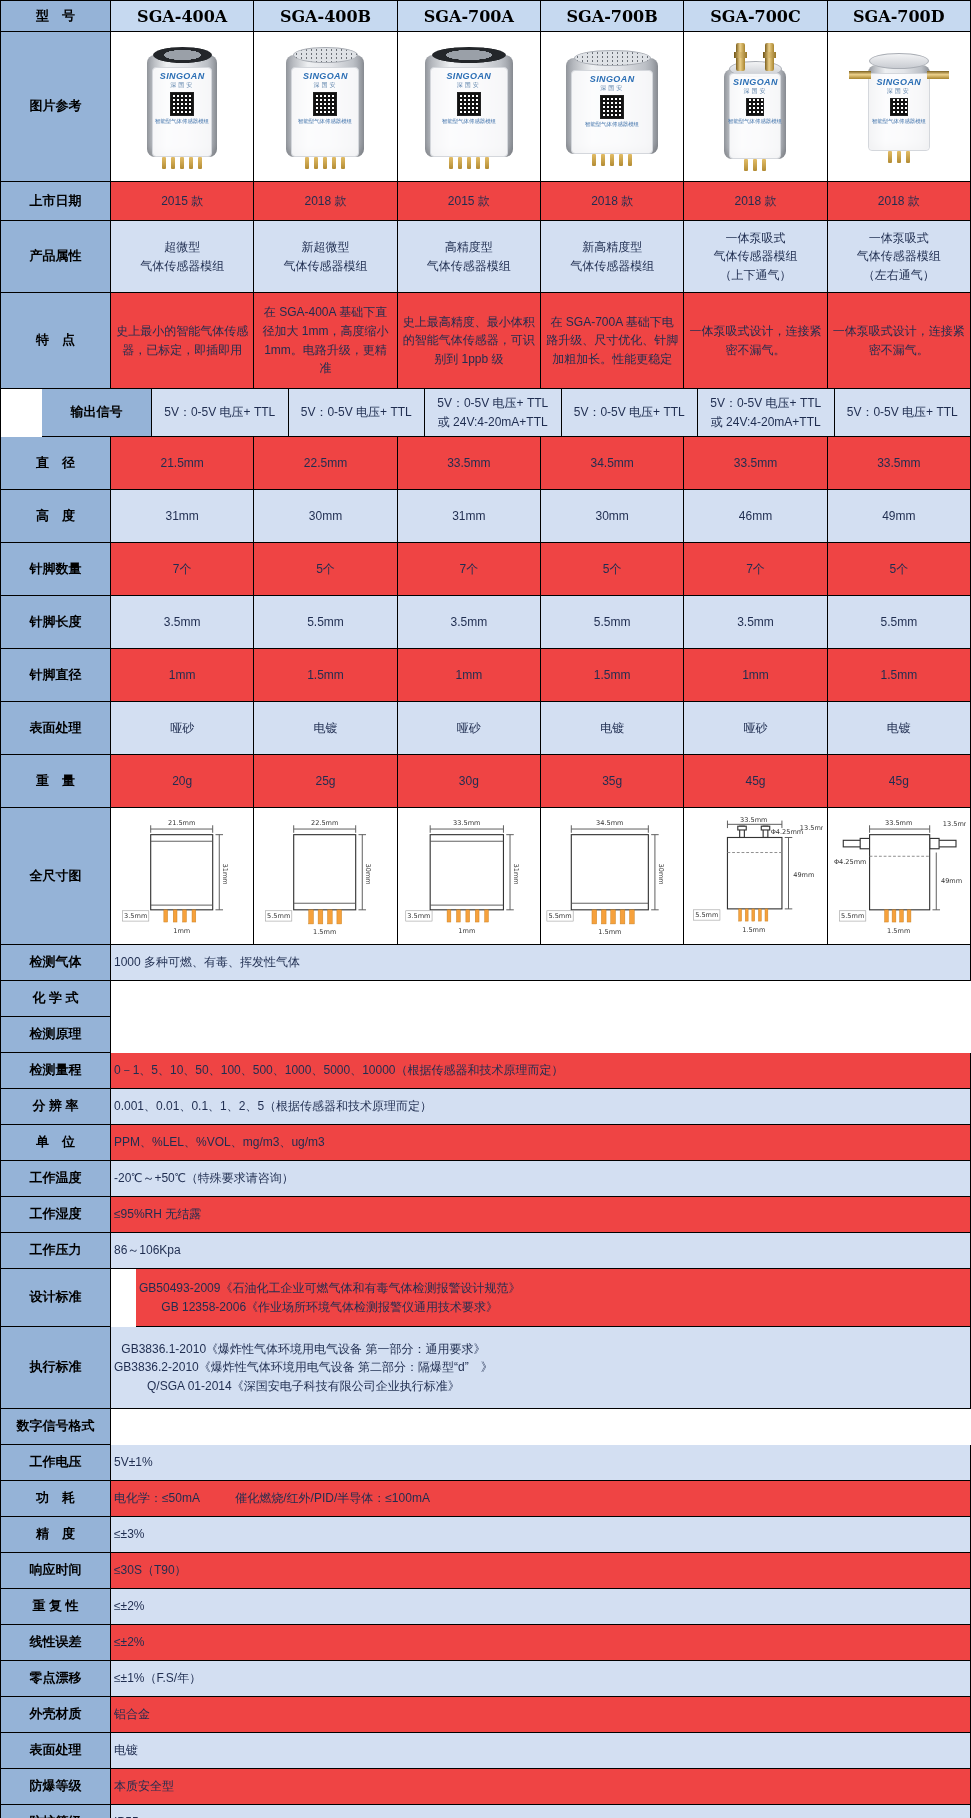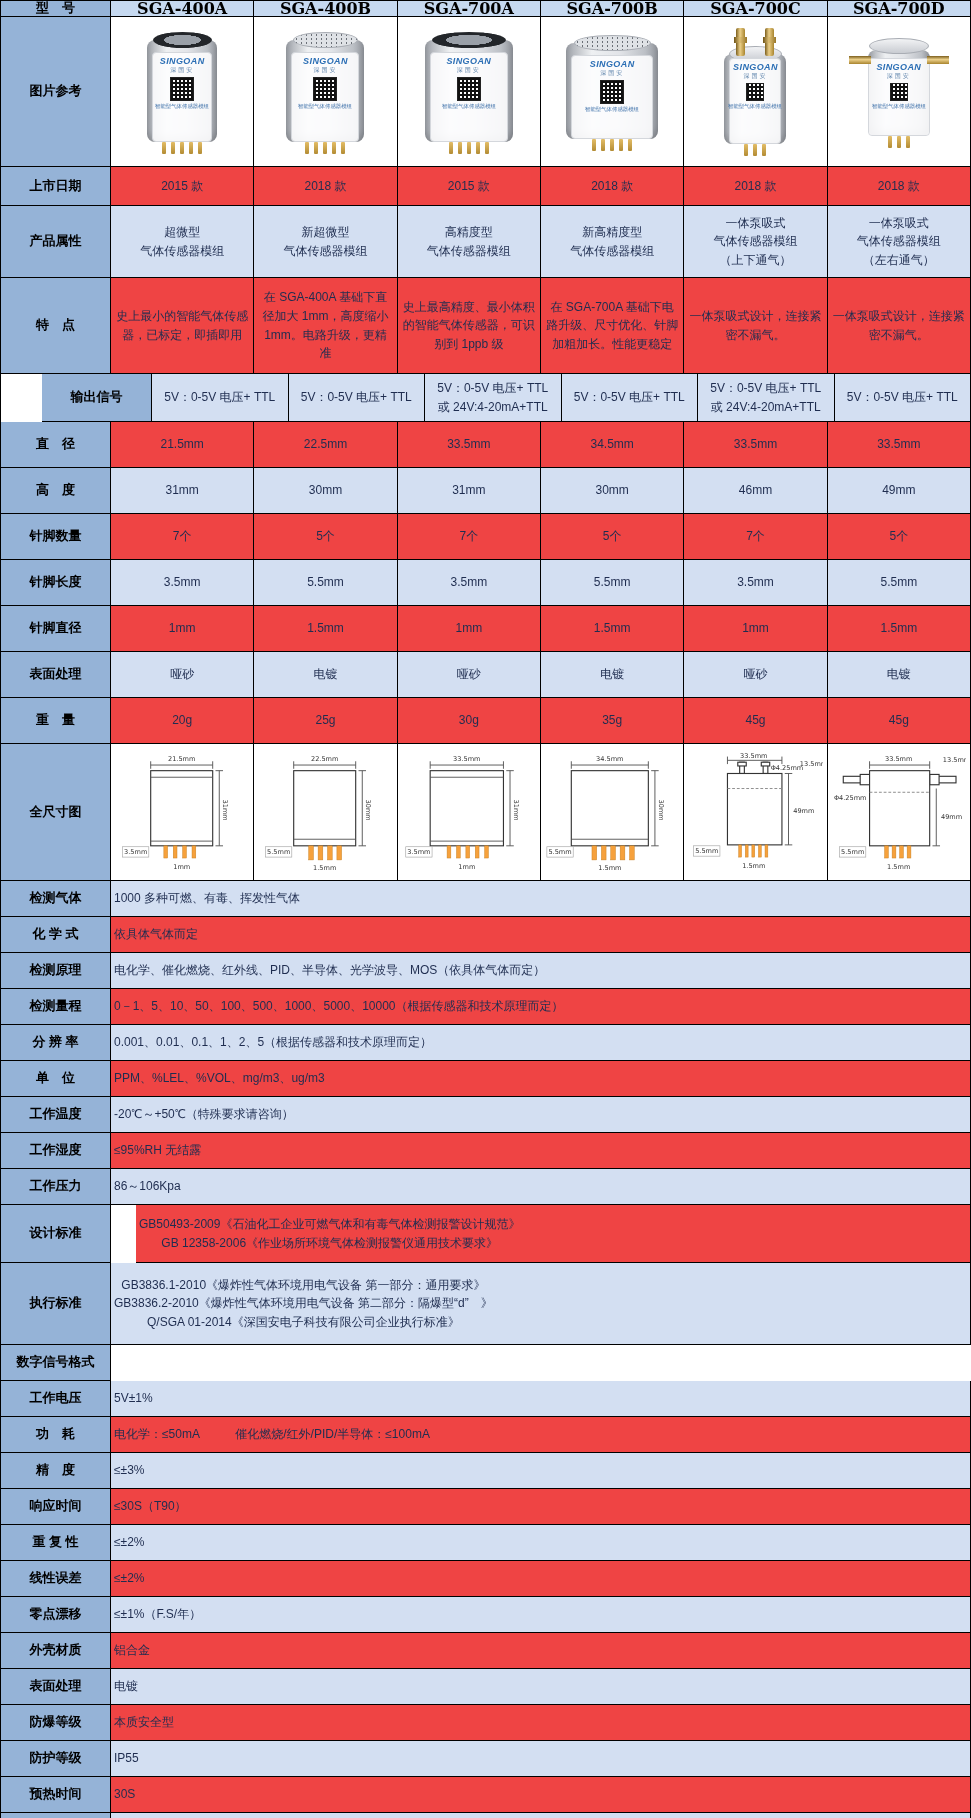--- a/index.html
+++ b/index.html
@@ -8,27 +8,27 @@
   .row.full{grid-template-columns:110px 1fr;}
   .cell{box-sizing:border-box;border-right:1px solid #000;border-bottom:1px solid #000;overflow:hidden;}
   .label{background:#95b3d7;color:#000;font-weight:bold;font-size:13px;display:flex;align-items:center;justify-content:center;text-align:center;padding:2px 3px;line-height:1.3;}
   .model{background:#c6d9f0;color:#000;font-weight:bold;font-size:16px;font-family:"DejaVu Serif",serif;display:flex;align-items:center;justify-content:center;}
   .val{color:#1f2d50;font-size:12px;display:flex;align-items:center;justify-content:center;text-align:center;padding:2px 5px;line-height:1.55;white-space:pre-line;}
   .sa .val{background:#ef4444;}
   .sb .val{background:#d3dff2;}
   .full .val{justify-content:flex-start;text-align:center;padding:3px 3px;white-space:pre-wrap;}
   .white{background:#fff !important;display:flex;align-items:center;justify-content:center;}
   
-  .r-head{height:16px;}
+  .r-head{height:31px;}
   .r-photo{height:150px;}
   .r-date{height:39px;}
   .r-attr{height:72px;}
   .r-feat{height:96px;}
   .r-sig{height:48px;margin-left:41px;}
-  .r-std{height:46px;}
+  .r-std{height:53px;}
   .r-size{height:137px;}
   .rf{min-height:36px;}
   .rf-design{min-height:58px;gap:25px;}
   .rf-exec{min-height:82px;}
   
   .sensor{position:relative;}
   .v400a{width:70px;height:124px;}
   .v400b{width:78px;height:124px;}
   .v700a{width:88px;height:124px;}
   .v700b{width:92px;height:118px;}
@@ -462,25 +462,23 @@
       </svg>
     </div>
   </div>
 
   <div class="row full rf sb">
       <div class="cell label">检测气体</div>
       <div class="cell val">1000 多种可燃、有毒、挥发性气体</div>
     </div>
   <div class="row full rf sa">
       <div class="cell label">化 学 式</div>
-      <div class="cell val">依具体气体而定</div>
     </div>
   <div class="row full rf sb">
       <div class="cell label">检测原理</div>
-      <div class="cell val">电化学、催化燃烧、红外线、PID、半导体、光学波导、MOS（依具体气体而定）</div>
     </div>
   <div class="row full rf sa">
       <div class="cell label">检测量程</div>
       <div class="cell val">0－1、5、10、50、100、500、1000、5000、10000（根据传感器和技术原理而定）</div>
     </div>
   <div class="row full rf sb">
       <div class="cell label">分 辨 率</div>
       <div class="cell val">0.001、0.01、0.1、1、2、5（根据传感器和技术原理而定）</div>
     </div>
   <div class="row full rf sa">

